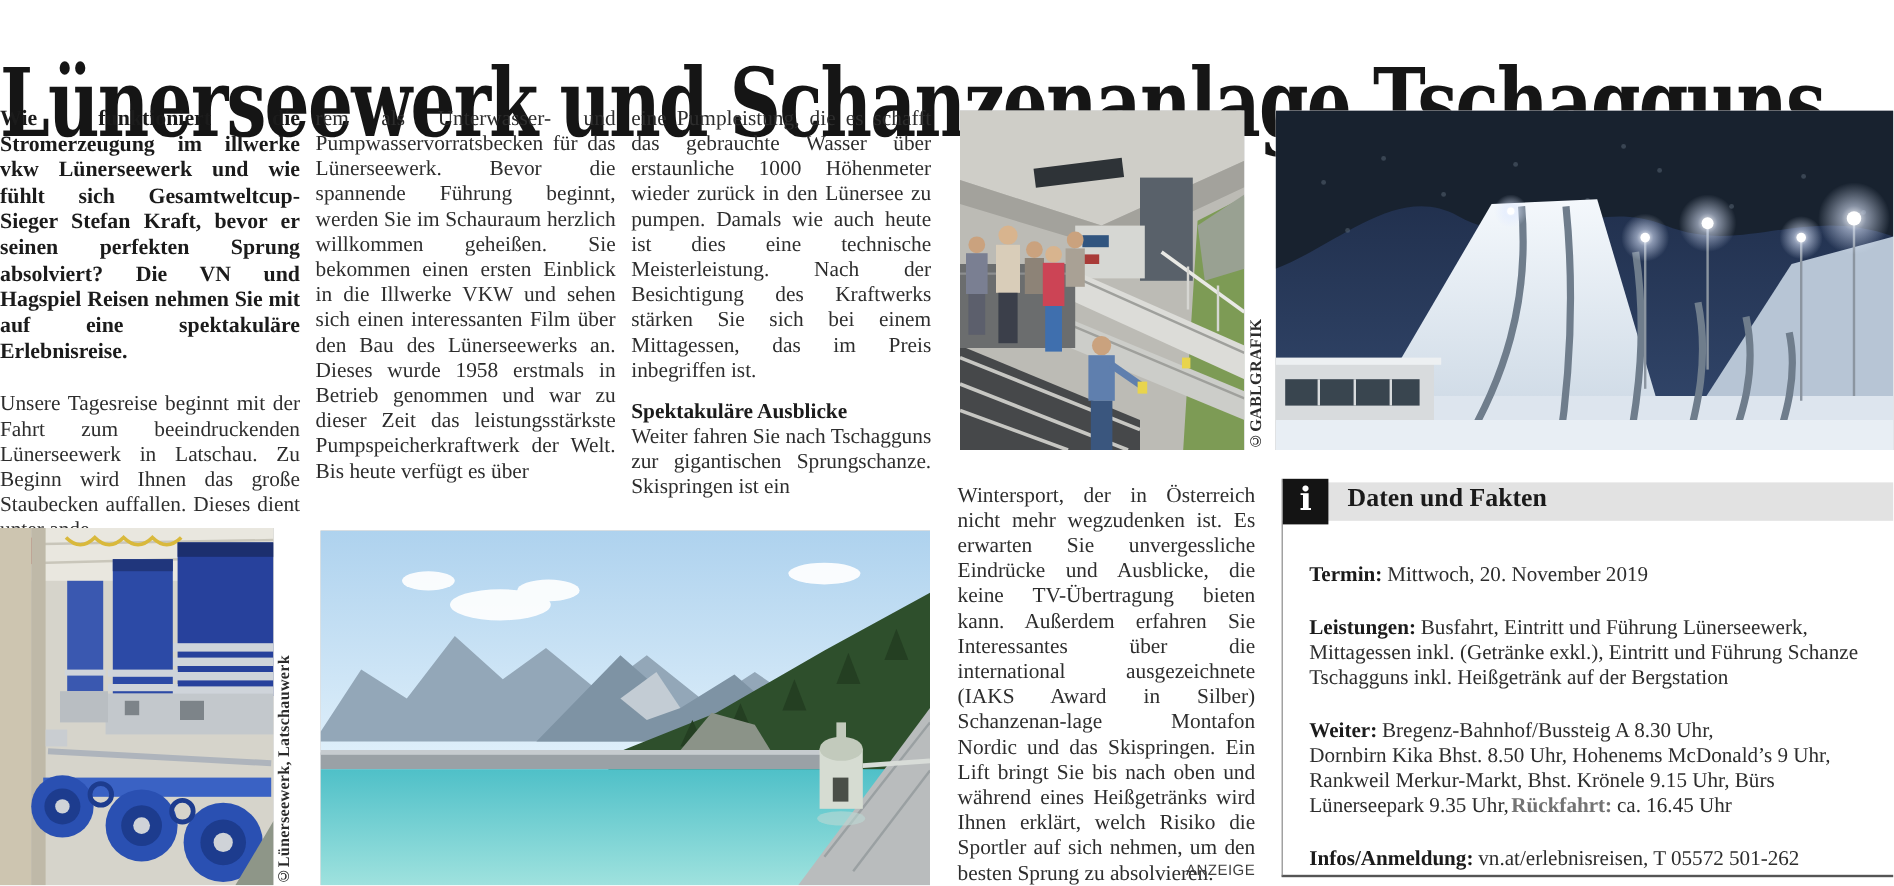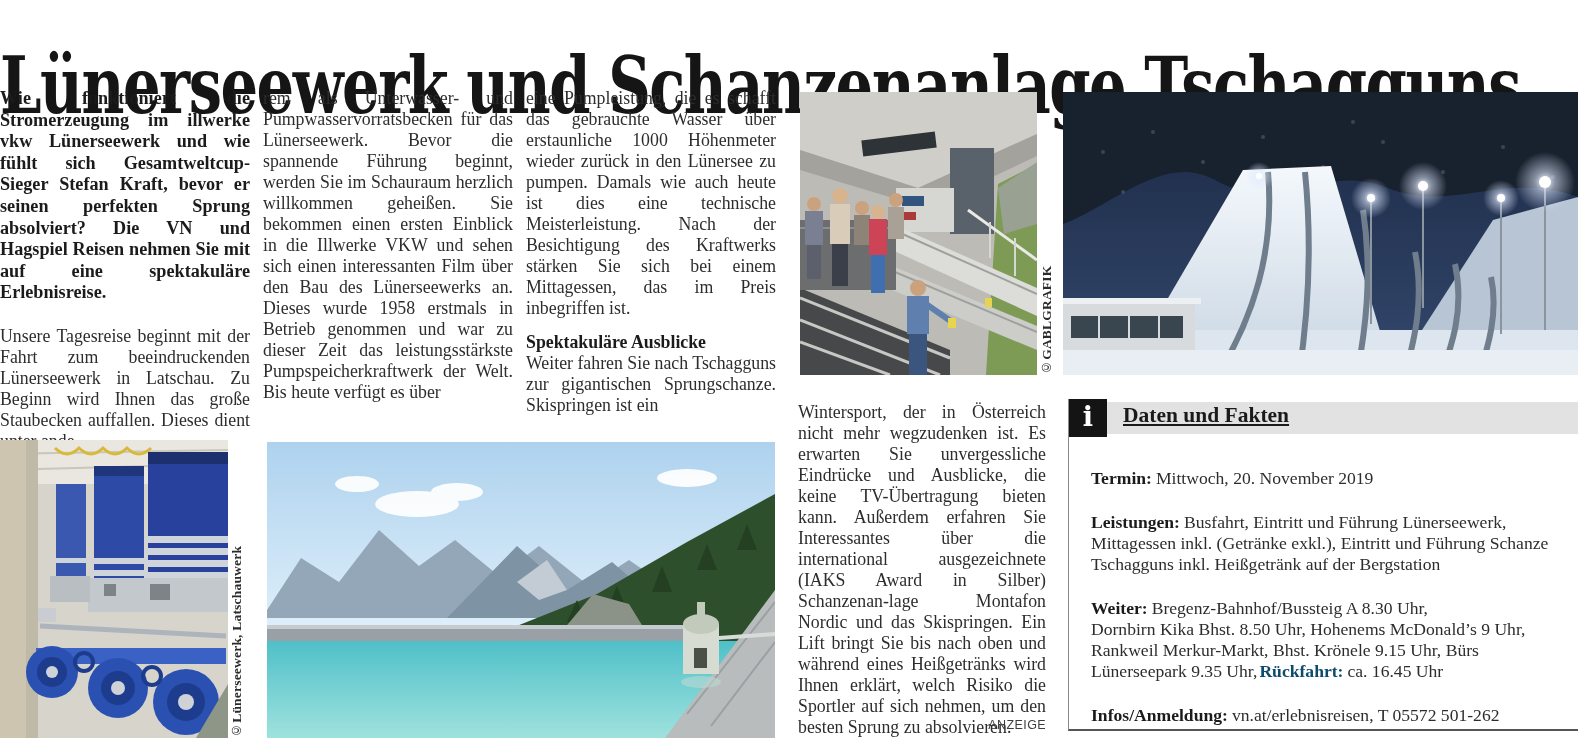--- a/index.html
+++ b/index.html
@@ -34,26 +34,26 @@
         font-family:"Liberation Serif",serif;}
   .cap-gabl{left:1039px;top:92px;height:283px;}
   .cap-luen{left:229px;top:440px;height:298px;}
   
   .infobox{position:absolute;left:1068px;top:399px;width:510px;height:332px;
         border-left:1px solid #8a8a8a;border-bottom:2px solid #555;box-sizing:border-box;}
   .ib-bar{position:absolute;left:0;top:3px;right:0;height:32px;background:#e2e2e2;}
   .ib-icon{position:absolute;left:0;top:0;width:38px;height:38px;background:#141414;
         color:#fff;font-weight:bold;font-size:27px;text-align:center;line-height:36px;
         font-family:"DejaVu Serif",serif;}
-  .ib-title{position:absolute;left:54px;top:4px;font-weight:bold;font-size:21.5px;color:#1a1a1a;text-decoration:underline;}
+  .ib-title{position:absolute;left:54px;top:4px;font-weight:bold;font-size:21.5px;color:#1a1a1a;}
   .ib-body{position:absolute;left:22px;right:8px;top:46px;}
   .ib-entry{margin-bottom:6px;font-size:17.6px;line-height:21px;color:#2d2d2d;margin-top:23px;}
   .ib-label{font-weight:bold;color:#1b1b1b;margin-right:4px;}
   .ib-text{white-space:pre-line;}
-  .ib-label2{font-weight:bold;color:#0c4a6e;margin:0 4px 0 2px;}
+  .ib-label2{font-weight:bold;color:#737373;margin:0 4px 0 2px;}
 </style>
 </head>
 <body>
 
 <div class="page">
 
   <h1 class="headline">Lünerseewerk und Schanzenanlage Tschagguns</h1>
 
   <div class="col col1">
     <p class="lead">Wie funktioniert die Stromerzeugung im illwerke vkw Lünerseewerk und wie fühlt sich Gesamtweltcup-Sieger Stefan Kraft, bevor er seinen perfekten Sprung absolviert? Die VN und Hagspiel Reisen nehmen Sie mit auf eine spektakuläre Erlebnisreise.</p>

